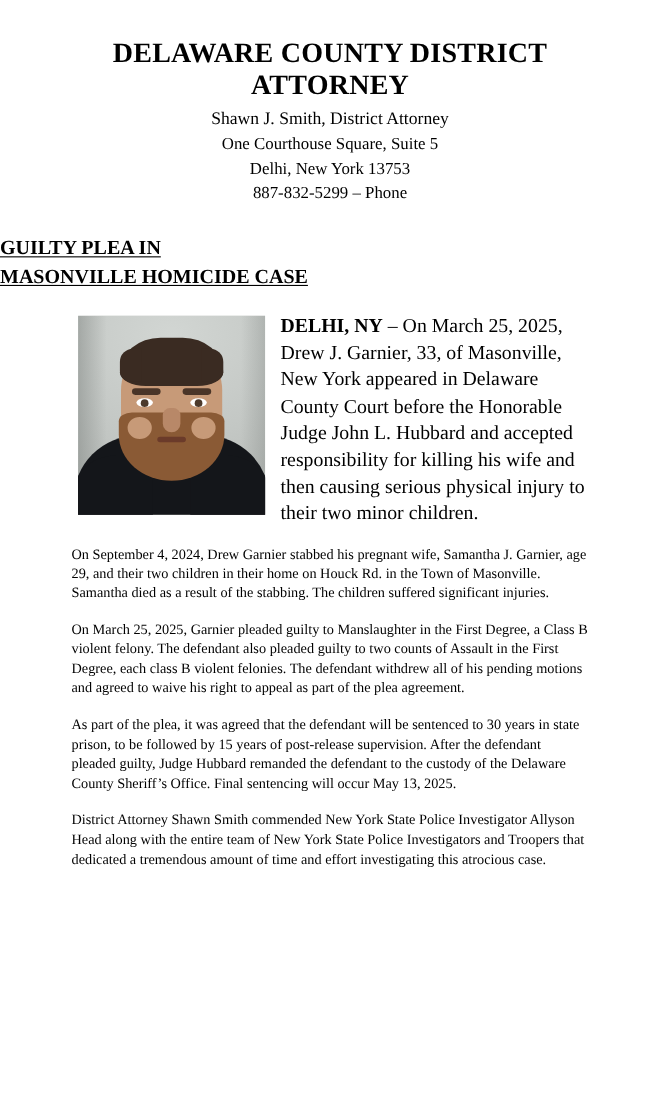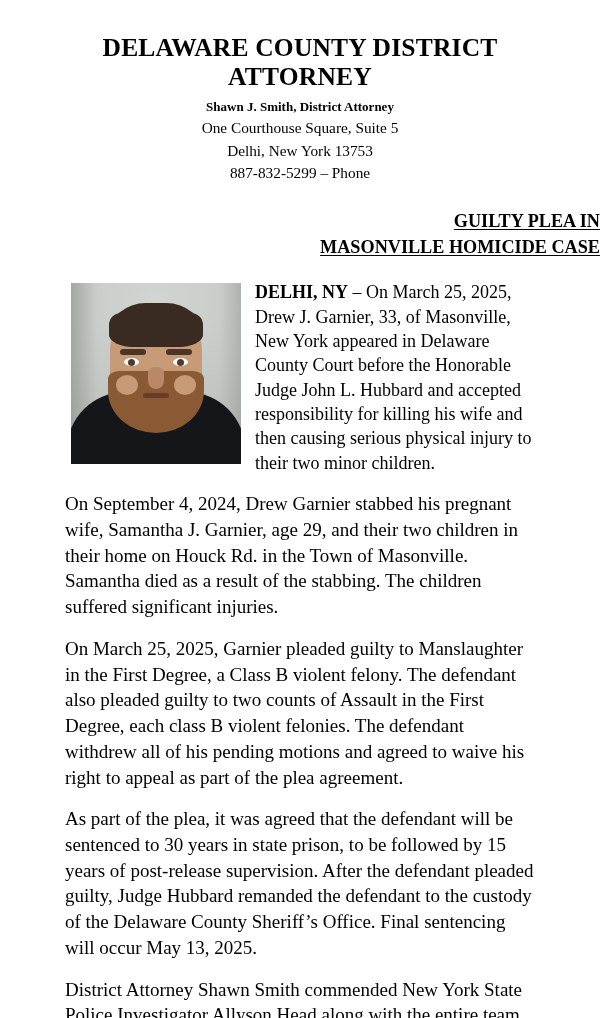--- a/index.html
+++ b/index.html
@@ -30,37 +30,37 @@
   }
   .org-title {
     font-size: 25.5px;
     font-weight: bold;
     line-height: 1.12;
     letter-spacing: 0.2px;
     margin: 0 auto;
     width: 400px;
   }
   .da-name {
-    font-size: 13px;
-    font-weight: bold;
+    font-size: 16px;
+    font-weight: normal;
     margin-top: 9px;
     line-height: 1.15;
   }
   .addr-line {
     font-size: 15.3px;
     line-height: 1.47;
   }
   .addr-block {
     margin-top: 2px;
     font-family: Liberation Serif, serif;
   }
 
   
   .headline {
-    text-align: right;
+    text-align: left;
     margin-top: 25px;
     font-weight: bold;
     font-size: 18.2px;
     line-height: 1.42;
   }
   .headline span {
     text-decoration: underline;
     text-underline-offset: 2px;
   }
 
@@ -233,21 +233,21 @@
     width: 22px; height: 20px;
     background: #c79a78;
     border-radius: 50%;
     z-index: 2;
   }
   .mug-cheek-l { left: 50%; margin-left: -40px; }
   .mug-cheek-r { left: 50%; margin-left: 18px; }
 
   p.para {
     margin: 0;
-    font-size: 19px;
+    font-size: 13px;
     line-height: 1.355;
     text-align: left;
   }
   p.para + p.para {
     margin-top: 16px;
   }
   .lead-text {
     font-size: 18px;
     line-height: 1.355;
   }

